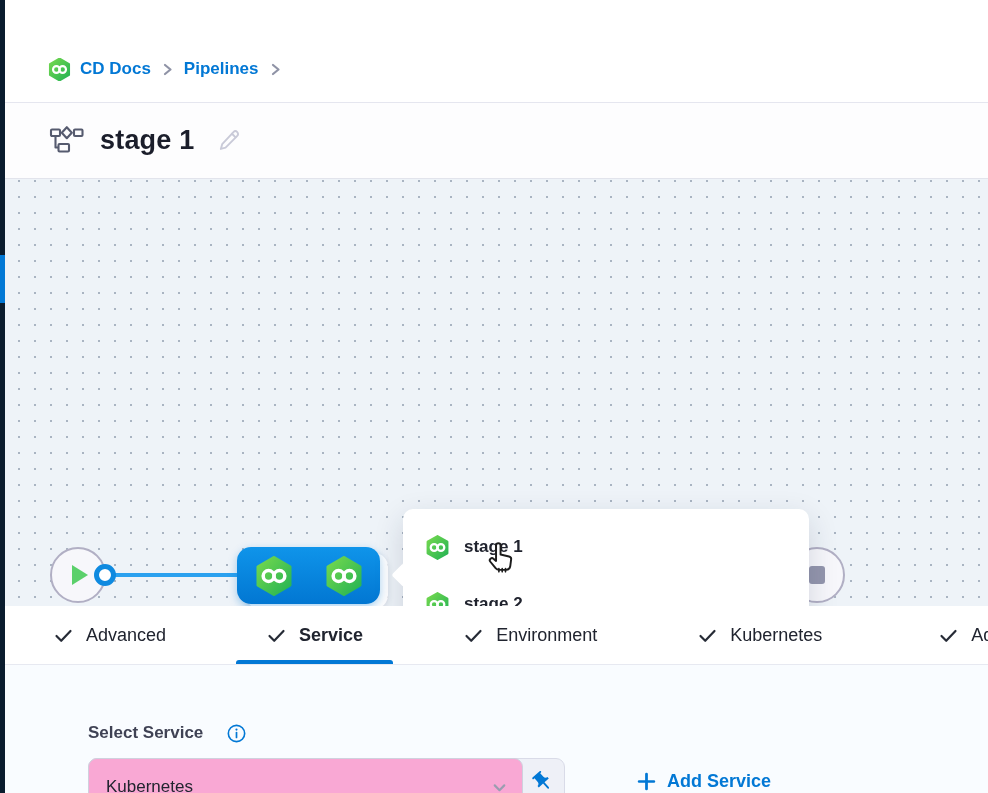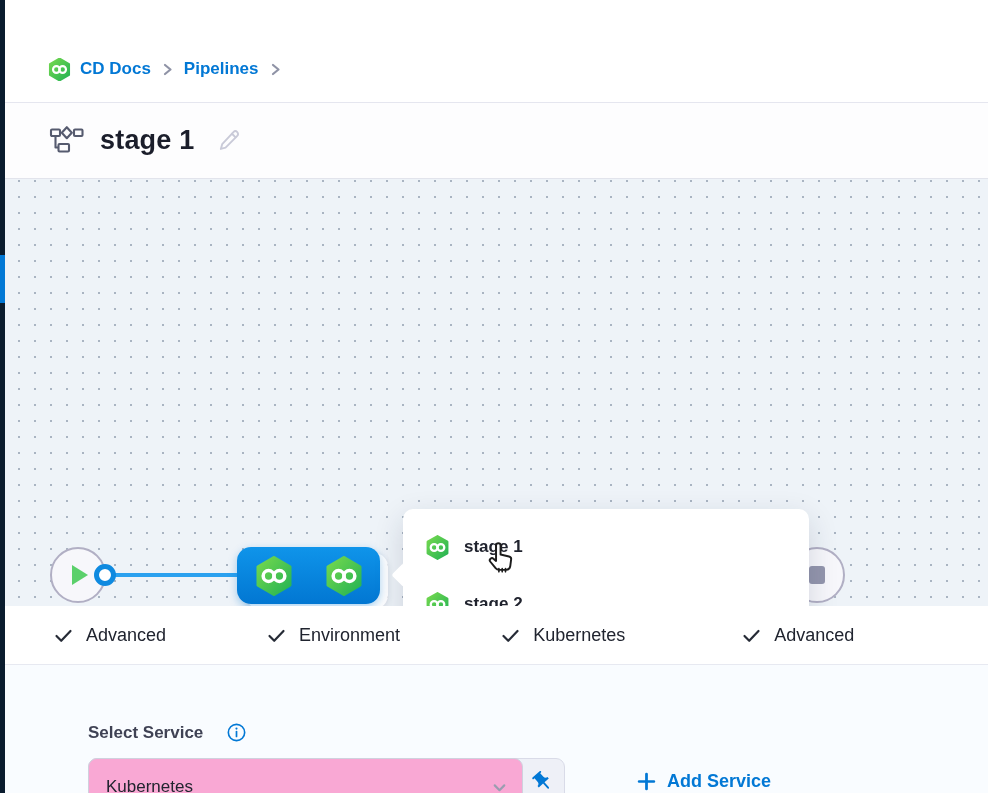--- a/index.html
+++ b/index.html
@@ -74,21 +74,21 @@
   .tab { display:flex; align-items:center; gap:12px; padding:0 30px;
     font-size:18px; font-weight:500; color:#20242f; position:relative;
     cursor:pointer; white-space:nowrap; }
   .tab.active .tab-label { font-weight:700; }
   .tab.active::after { content:""; position:absolute; left:0; right:0; bottom:0;
     height:4px; background:#0278d5; border-radius:3px 3px 0 0; }
 
   
   .panel { position:relative; height:164px; background:#f9fcff; }
   .panel-label-row { position:absolute; left:83px; top:58px; display:flex;
-    align-items:flex-start; gap:24px; }
+    align-items:flex-end; gap:24px; }
   .panel-label { font-size:17px; font-weight:700; color:#3f4254; }
 
   .select-wrap { position:absolute; left:83px; top:93px; width:477px; height:46px;
     background:#eef0f7; border:1px solid #d9dbe8; border-radius:9px; }
   .select-field { position:absolute; left:-1px; top:-1px; width:435px; height:46px;
     background:#f9a8d4; border:1px solid #cfd1de; border-radius:9px;
     display:flex; align-items:center; padding:12px 14px 0 17px; cursor:pointer; }
   .select-value { font-size:17px; font-weight:500; color:#22252f; flex:1; }
   .pin-zone { position:absolute; right:0; top:0; width:43px; height:44px;
     display:flex; align-items:center; justify-content:center; cursor:pointer; }
@@ -227,20 +227,28 @@
   </div>
 
   <div class="tabbar">
     <div class="tab">
       <span style="display:flex">
         <svg width="21" height="21" viewBox="0 0 24 24">
             <path d="M4 12.6 L9.4 18 L20 6.8" fill="none" stroke="#262b36" stroke-width="2.5" stroke-linecap="round" stroke-linejoin="round"></path>
           </svg>
       </span>
       <span class="tab-label">Advanced</span>
+    </div>
+    <div class="tab active">
+      <span style="display:flex">
+        <svg width="21" height="21" viewBox="0 0 24 24">
+            <path d="M4 12.6 L9.4 18 L20 6.8" fill="none" stroke="#262b36" stroke-width="2.5" stroke-linecap="round" stroke-linejoin="round"></path>
+          </svg>
+      </span>
+      <span class="tab-label">Service</span>
     </div>
     <div class="tab">
       <span style="display:flex">
         <svg width="21" height="21" viewBox="0 0 24 24">
             <path d="M4 12.6 L9.4 18 L20 6.8" fill="none" stroke="#262b36" stroke-width="2.5" stroke-linecap="round" stroke-linejoin="round"></path>
           </svg>
       </span>
       <span class="tab-label">Environment</span>
     </div>
     <div class="tab">

